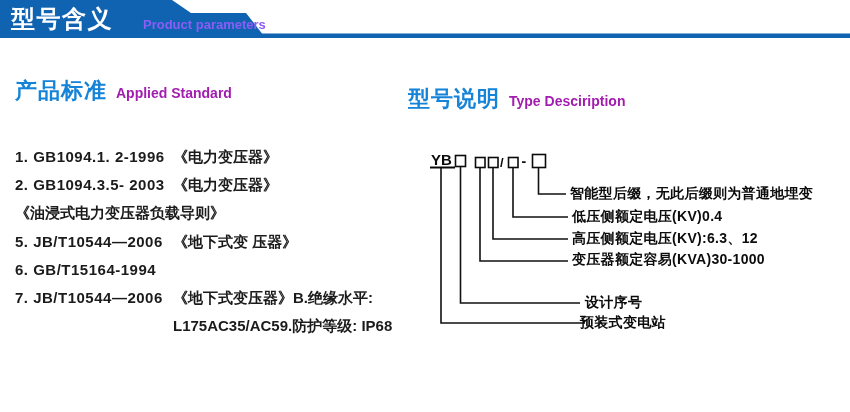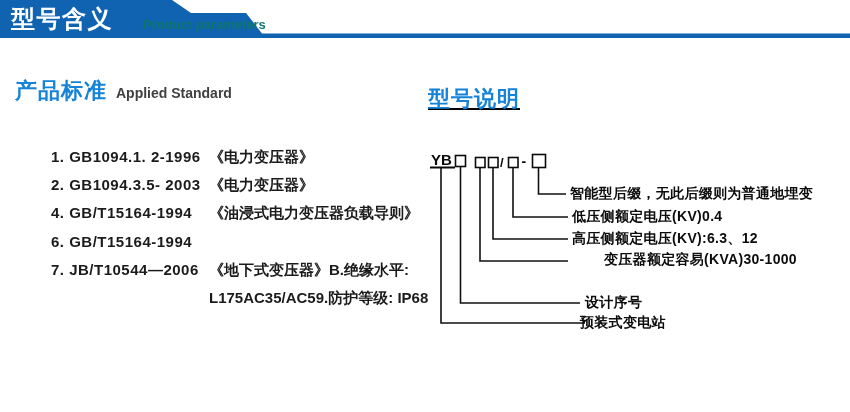--- a/index.html
+++ b/index.html
@@ -9,44 +9,44 @@
     overflow:hidden;
   }
   
   .banner-svg{position:absolute;left:0;top:0;}
   .banner-title{
     position:absolute;left:11px;top:3px;
     font-size:24px;font-weight:bold;color:#ffffff;letter-spacing:1.5px;white-space:nowrap;
   }
   .banner-sub{
     position:absolute;left:143px;top:17px;
-    font-size:13px;font-weight:600;color:#0f766e;white-space:nowrap;
+    font-size:13px;font-weight:600;color:#8b5cf6;white-space:nowrap;
   }
   
   .sec-head{position:absolute;display:flex;align-items:baseline;gap:9px;white-space:nowrap;}
   .sec-head .cn{font-size:22px;font-weight:bold;color:#1583d7;letter-spacing:1px;}
-  .sec-head .en{font-size:14px;font-weight:600;color:#404040;text-align:center;}
+  .sec-head .en{font-size:14px;font-weight:600;color:#a21caf;text-align:center;}
   .standards-head{left:15px;top:76px;}
-  .type-head{left:428px;top:84px;text-decoration:underline;}
+  .type-head{left:408px;top:84px;}
   
-  .std-list{position:absolute;left:15px;top:143px;margin-left:36px;}
+  .std-list{position:absolute;left:15px;top:143px;}
   .std-row{display:flex;height:28.2px;line-height:28.2px;
     font-size:15px;font-weight:700;color:#1b1b1b;white-space:nowrap;}
   .std-code{flex:0 0 158px;width:158px;letter-spacing:0.5px;}
   .std-title{letter-spacing:0;text-align:right;}
   
   .diagram-svg{position:absolute;left:420px;top:140px;}
   .diag-label{
     position:absolute;font-size:14px;font-weight:700;color:#0c0c0c;
     letter-spacing:0.3px;white-space:nowrap;line-height:15.5px;
   }
   .lbl-1{left:570px;top:186px;}
   .lbl-2{left:572px;top:209px;}
   .lbl-3{left:572px;top:231px;}
-  .lbl-4{left:572px;top:252px;margin-left:32px;}
+  .lbl-4{left:572px;top:252px;}
   .lbl-5{left:585px;top:295px;text-align:center;}
   .lbl-6{left:580px;top:315px;}
   .svg-text{font-family:"Liberation Sans","DejaVu Sans",sans-serif;font-weight:bold;fill:#0a0a0a;}
 </style>
 </head>
 <body>
 
 <div>
   <svg class="banner-svg" width="850" height="40" viewBox="0 0 850 40">
     <polygon points="0,0 172,0 191,13 246,13 262,33.5 850,33.5 850,38 0,38" fill="#1063b1"></polygon>
@@ -63,38 +63,42 @@
 <div class="std-list">
   <div class="std-row">
     <span class="std-code">1. GB1094.1. 2-1996</span>
     <span class="std-title">《电力变压器》</span>
   </div>
   <div class="std-row">
     <span class="std-code">2. GB1094.3.5- 2003</span>
     <span class="std-title">《电力变压器》</span>
   </div>
   <div class="std-row">
-    <span class="std-code">4. GB/T15164-1994</span>
     <span class="std-title">《油浸式电力变压器负载导则》</span>
+  </div>
+  <div class="std-row">
+    <span class="std-code">5. JB/T10544—2006</span>
+    <span class="std-title">《地下式变 压器》</span>
   </div>
   <div class="std-row">
     <span class="std-code">6. GB/T15164-1994</span>
   </div>
   <div class="std-row">
     <span class="std-code">7. JB/T10544—2006</span>
     <span class="std-title">《地下式变压器》B.绝缘水平:</span>
   </div>
   <div class="std-row">
     <span class="std-code"></span>
     <span class="std-title">L175AC35/AC59.防护等级: IP68</span>
   </div>
 </div>
 
 <div class="sec-head type-head">
   <span class="cn">型号说明</span>
+  <span class="en">Type Desciription</span>
 </div>
 
 <svg class="diagram-svg" width="430" height="200" viewBox="0 0 430 200">
 
   <text class="svg-text" x="11" y="25" font-size="15">YB</text>
   <line x1="10" y1="27.5" x2="35" y2="27.5" stroke="#0a0a0a" stroke-width="2"></line>
   <rect x="35.5" y="15.5" width="10" height="11" fill="none" stroke="#0a0a0a" stroke-width="1.6"></rect>
   <rect x="55.5" y="17.5" width="9.5" height="10" fill="none" stroke="#0a0a0a" stroke-width="1.6"></rect>
   <rect x="68.5" y="17.5" width="9.5" height="10" fill="none" stroke="#0a0a0a" stroke-width="1.6"></rect>
   <text class="svg-text" x="80" y="27" font-size="13">/</text>

